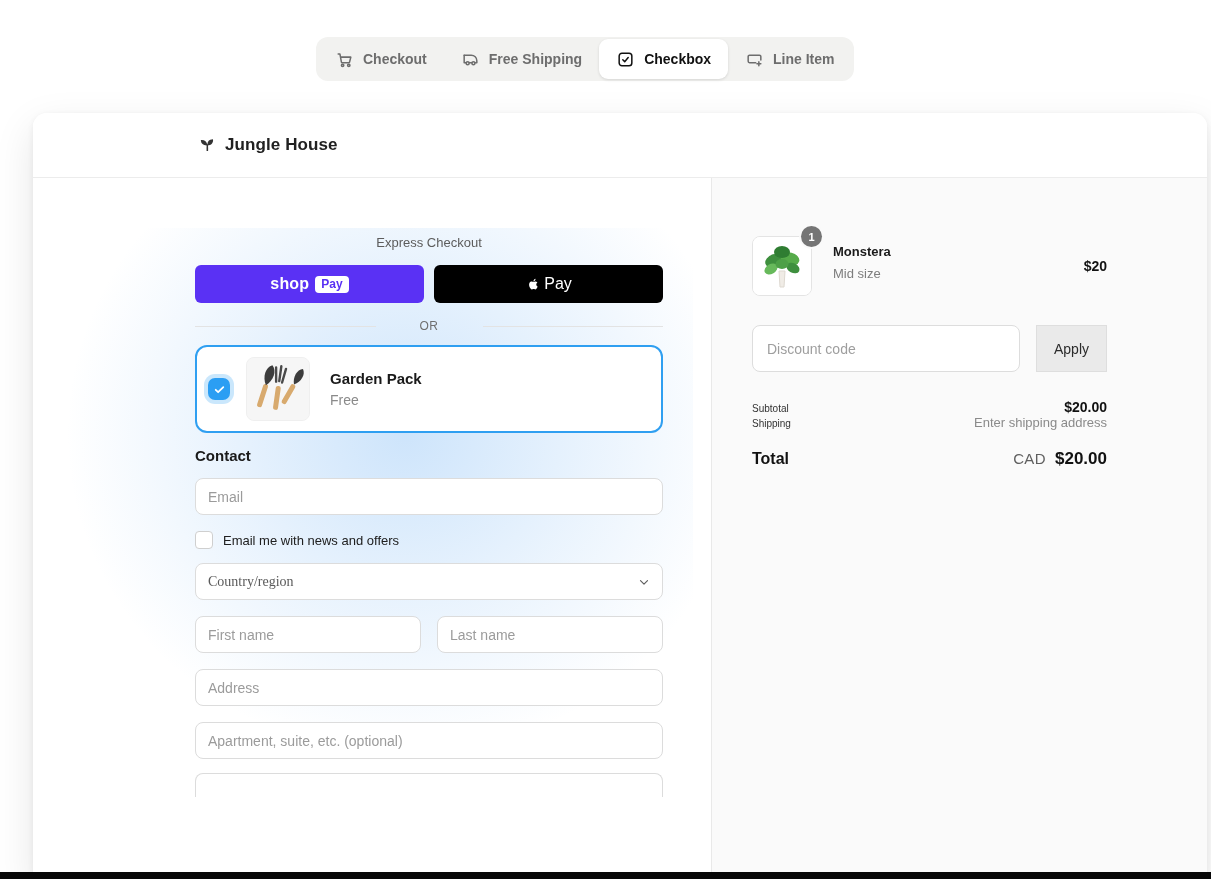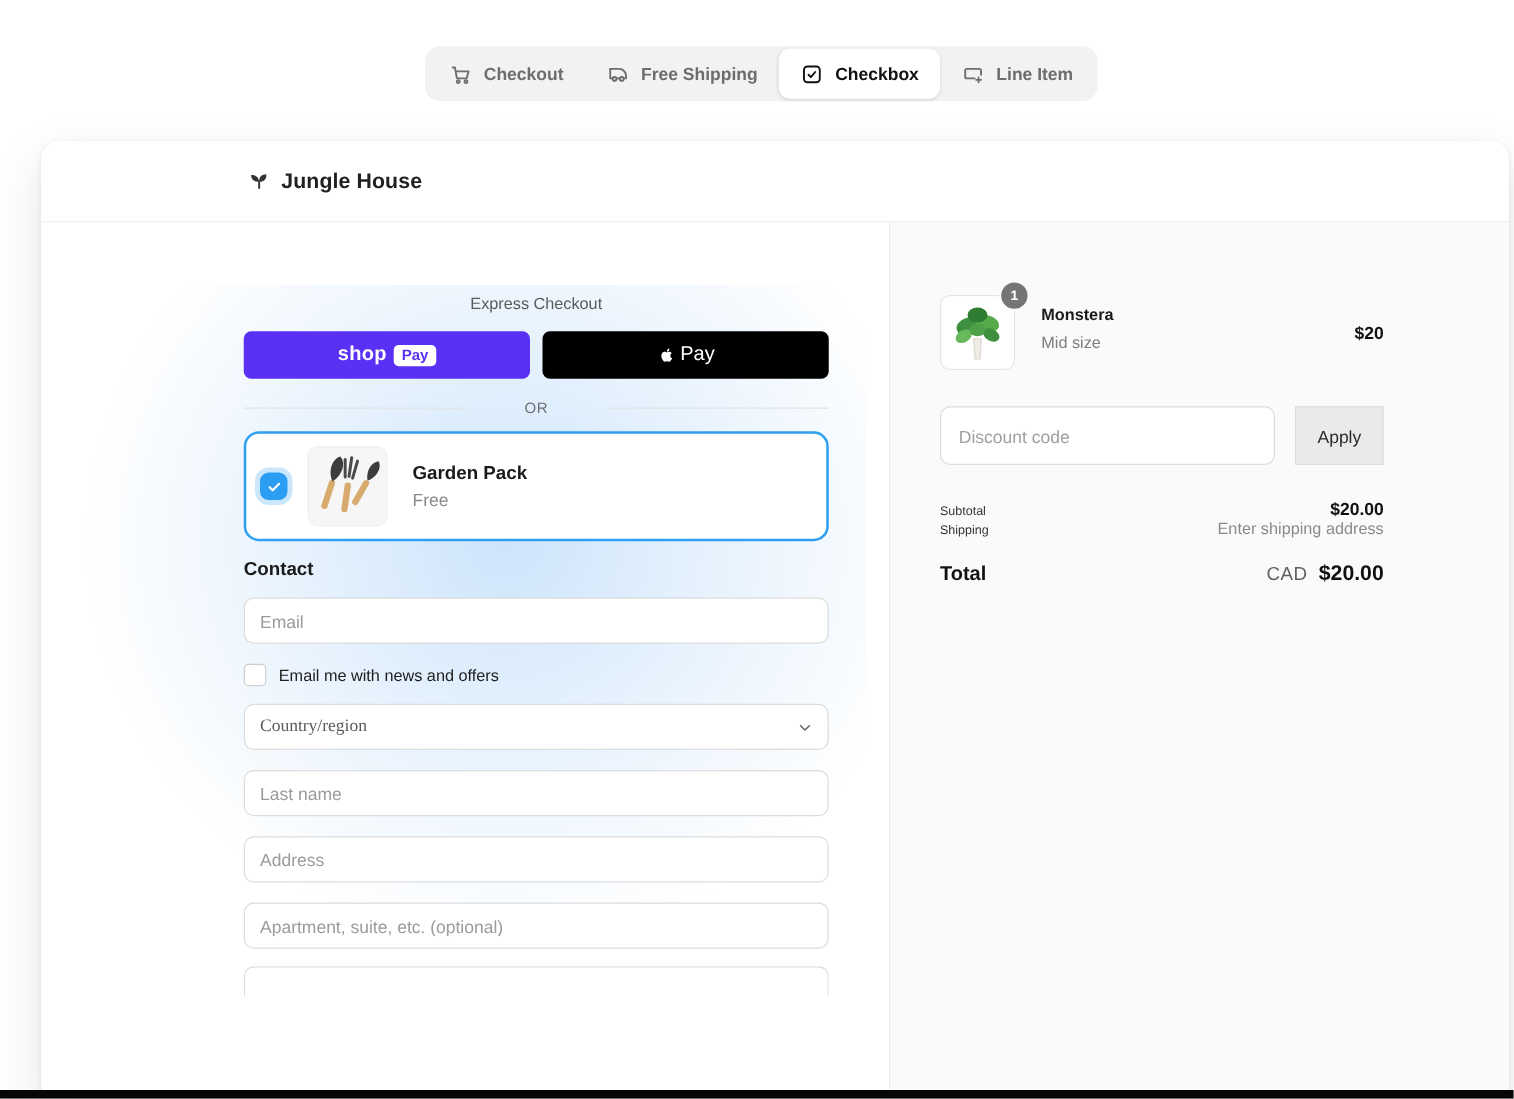--- a/index.html
+++ b/index.html
@@ -7,21 +7,21 @@
   body {
     font-family:"Liberation Sans", sans-serif;
     background:#ffffff;
     position:relative;
     overflow:hidden;
     -webkit-font-smoothing:antialiased;
   }
 
   
   .tabbar {
-    position:absolute; left:340px; top:37px; height:44px;
+    position:absolute; left:316px; top:37px; height:44px;
     background:#f2f2f0; border-radius:12px;
     display:flex; align-items:center; padding:2px 2px;
   }
   .tab {
     height:40px; display:flex; align-items:center; gap:9px;
     padding:0 17px; border-radius:9px; cursor:pointer;
     font-size:14px; font-weight:600; color:#6d6d6d; white-space:nowrap;
   }
   .tab svg { stroke:#6d6d6d; }
   .tab.active { background:#ffffff; color:#111; box-shadow:0 1px 3px rgba(0,0,0,.12); }
@@ -290,20 +290,21 @@
         
 
         <div class="selectbox mt14">
           <span>Country/region</span>
           <svg class="chev" width="14" height="14" viewBox="0 0 24 24" fill="none" stroke="#5f5f5f" stroke-width="2" stroke-linecap="round" stroke-linejoin="round">
               <path d="M6 9.5l6 6 6-6"></path>
             </svg>
         </div>
 
         <div class="two-col mt16">
+          <input class="field" type="text" placeholder="First name" style="">
           <input class="field" type="text" placeholder="Last name" style="">
         </div>
 
         <input class="field mt16" type="text" placeholder="Address" style="">
 
         <input class="field mt16" type="text" placeholder="Apartment, suite, etc. (optional)" style="">
 
 
         <div class="partial-input"></div>
       </div>

